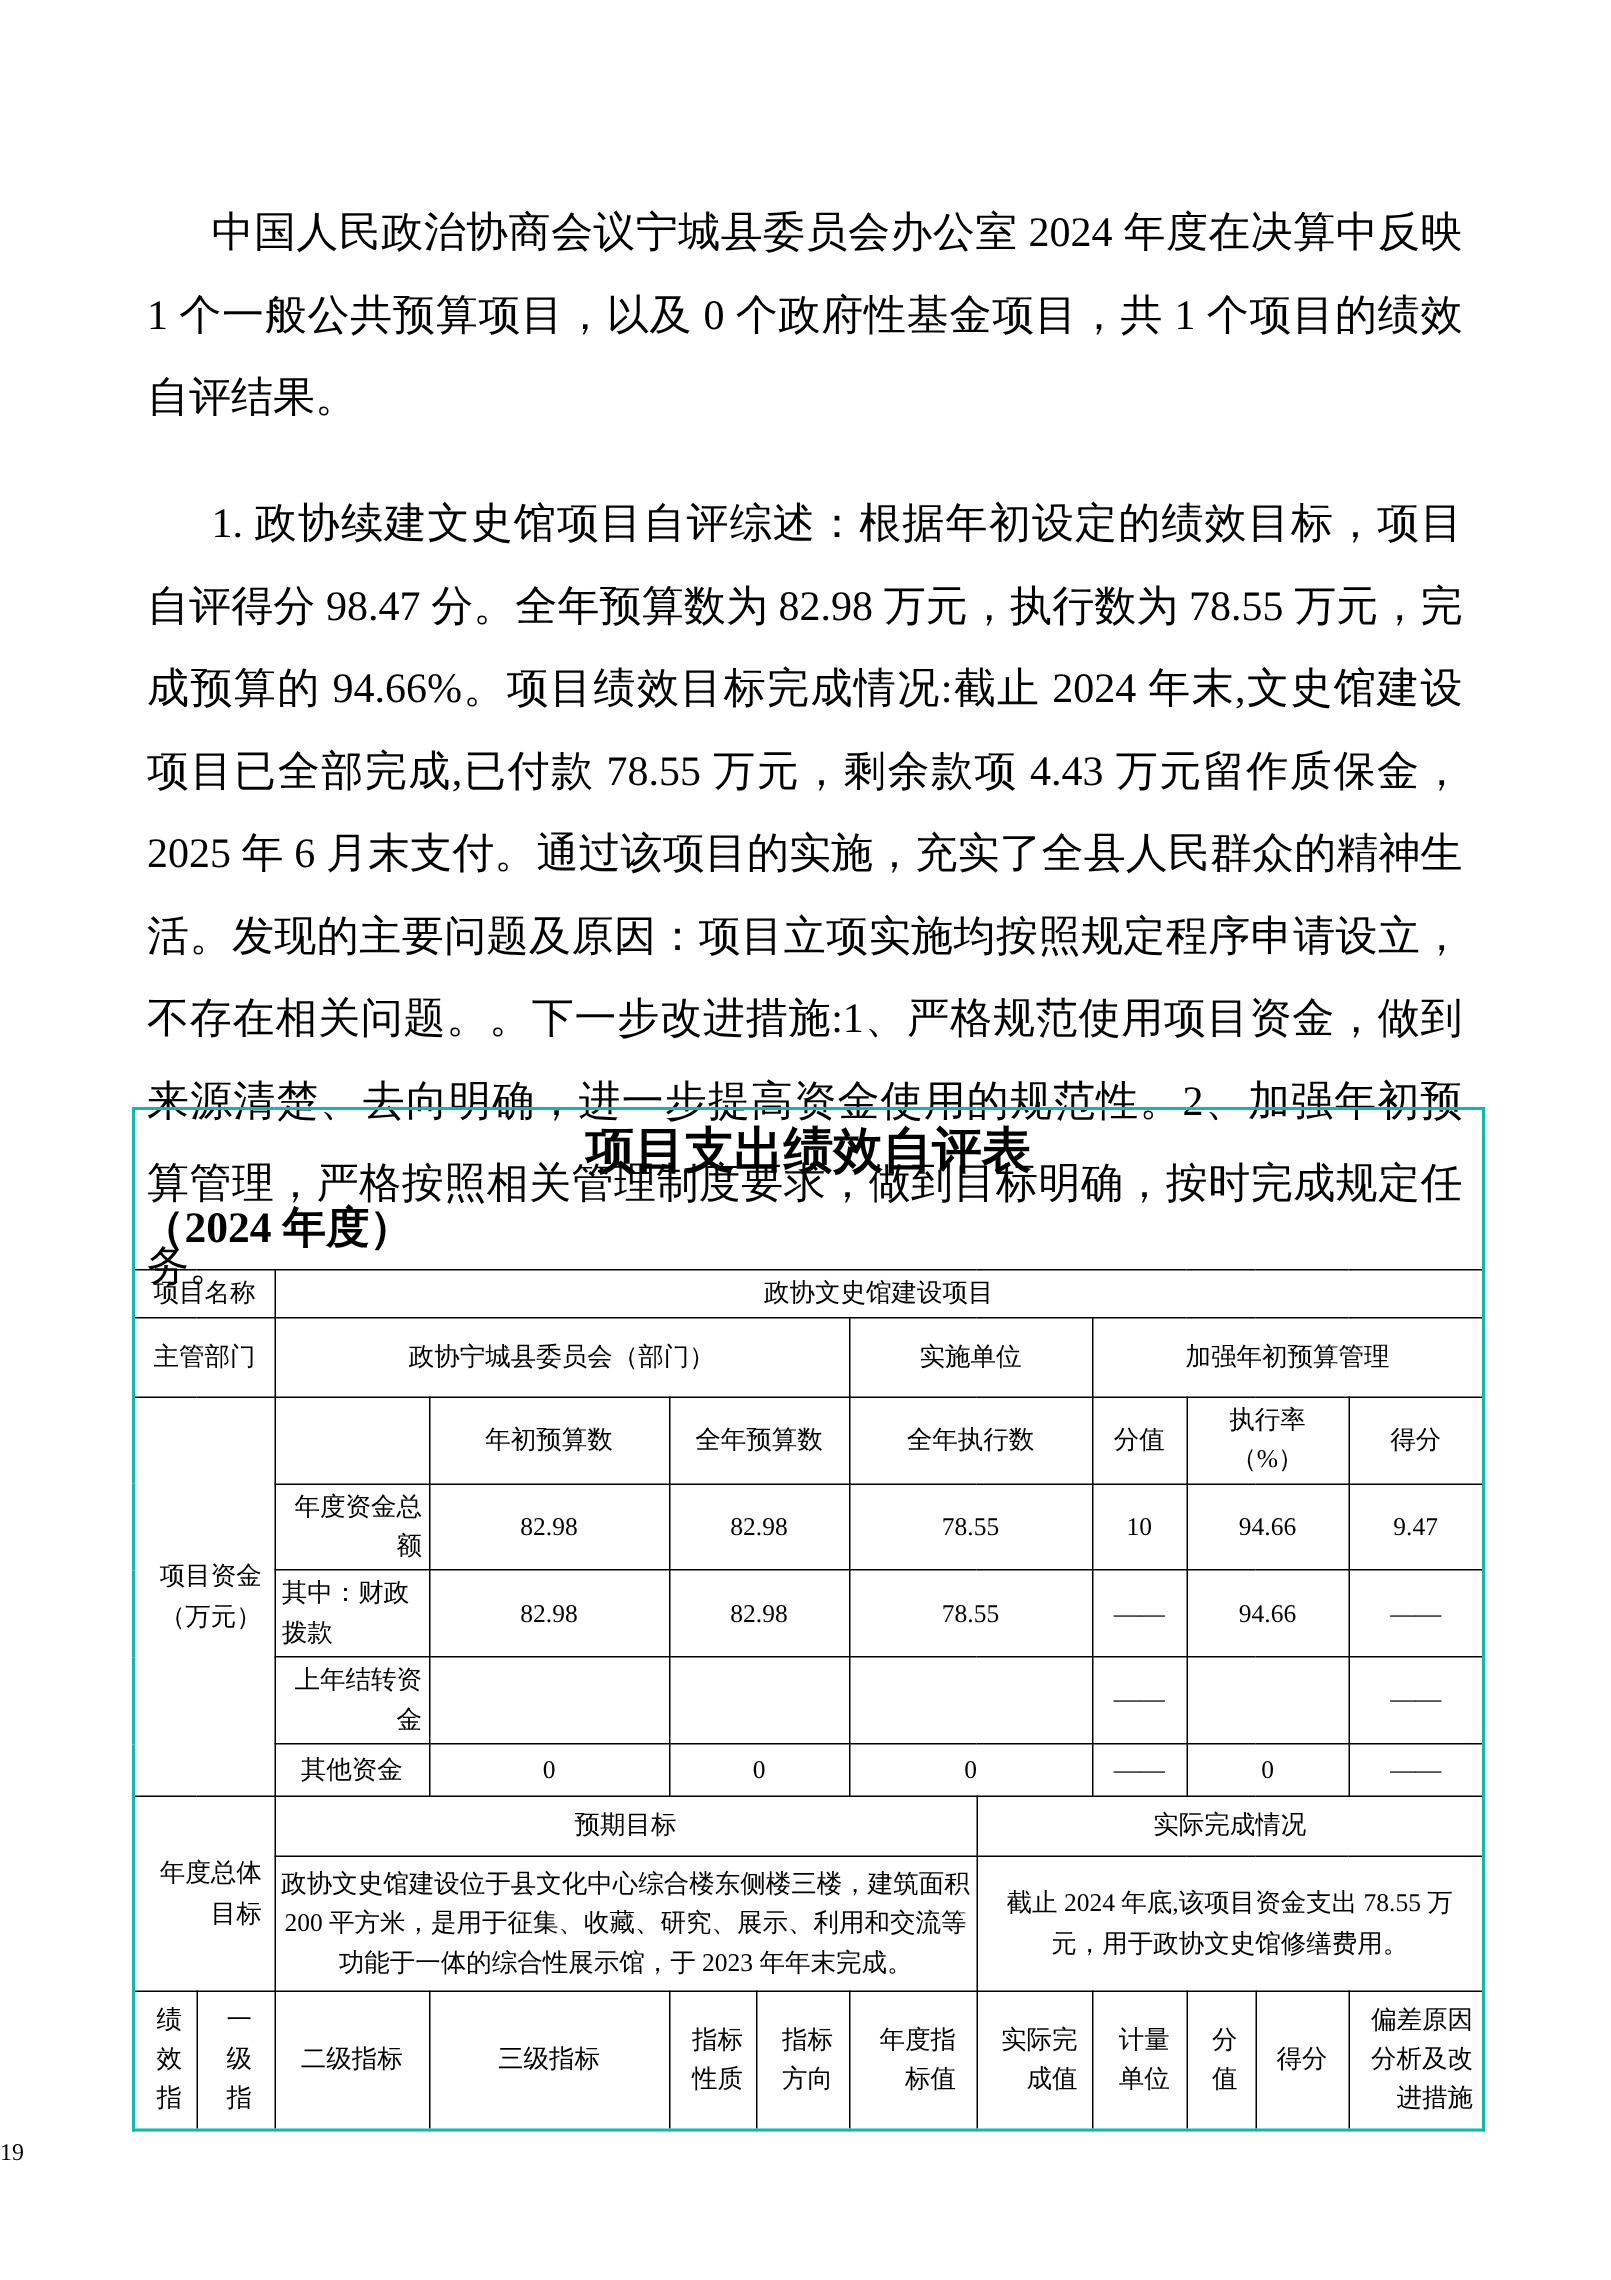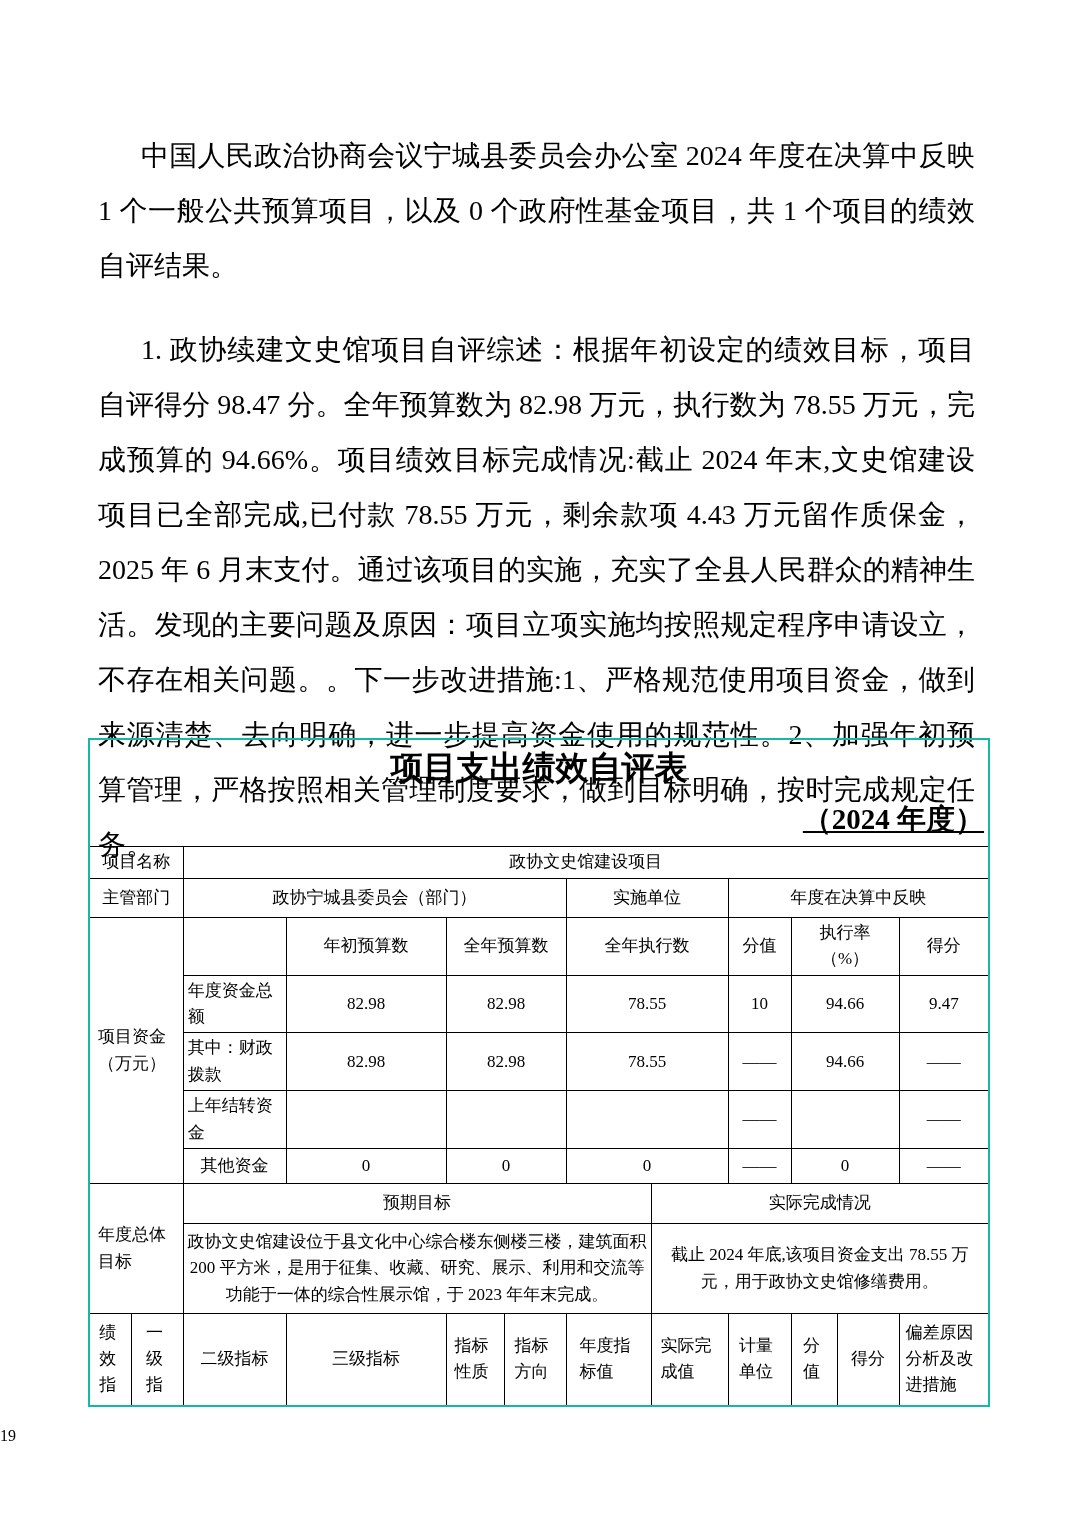--- a/index.html
+++ b/index.html
@@ -36,40 +36,40 @@
   table.selfeval td {
     border: 1px solid #000;
     padding: 2px 4px;
     vertical-align: middle;
     text-align: center;
     line-height: 1.55;
     overflow: hidden;
   }
   .title-cell { padding: 4px 0 2px 0; }
   .title-main  { font-size: 33px; font-weight: bold; line-height: 52px; text-align: center; }
-  .title-sub   { font-size: 29px; font-weight: bold; line-height: 50px; text-align: right; text-decoration: underline; }
+  .title-sub   { font-size: 29px; font-weight: bold; line-height: 50px; text-align: left; }
 
   .r1  { height: 32px; }
-  .r2  { height: 39px; margin-top: 28px; }
+  .r2  { height: 53px; margin-top: 28px; }
   .r3  { height: 36px; }
   .r4  { height: 55px; }
   .r5  { height: 57px; }
   .r6  { height: 58px; }
   .r7  { height: 35px; }
   .r8  { height: 40px; }
   .r9  { height: 90px; }
   .r10 { height: 92px; }
 
   td.val-left  { text-align: left; padding-left: 9px; }
   td.num-left  { text-align: left; padding-left: 9px; }
   td.lbl-left  { text-align: left; padding-left: 8px; }
   td.align-right { text-align: right; padding-right: 3px; }
 
   
-  .wb  { display: inline-block; word-break: break-all; vertical-align: middle; text-align: left; font-family: Liberation Serif, serif; }
+  .wb  { display: inline-block; word-break: break-all; vertical-align: middle; text-align: right; font-family: Liberation Serif, serif; }
   .wb-left { display: inline-block; word-break: break-all; vertical-align: middle; text-align: left; }
   .w1 { max-width: 1.3em; }
   .w2 { max-width: 2.4em; }
   .w3 { max-width: 3.4em; }
   .w4 { max-width: 4.5em; }
   .w5 { max-width: 5.5em; }
 
   td.goal-expected {
     text-align: justify;
     text-align-last: center;
@@ -126,21 +126,21 @@
 
     <tr class="r1">
       <td colspan="2">项目名称</td>
       <td colspan="10" class="val-left">政协文史馆建设项目</td>
     </tr>
 
     <tr class="r2">
       <td colspan="2">主管部门</td>
       <td colspan="4" class="val-left">政协宁城县委员会（部门）</td>
       <td colspan="2" class="align-right">实施单位</td>
-      <td colspan="4" class="val-left">年度在决算中反映</td>
+      <td colspan="4" class="val-left">加强年初预算管理</td>
     </tr>
 
     <tr class="r3">
       <td colspan="2" rowspan="5">
         <span class="wb w4">项目资金（万元）</span>
       </td>
       <td></td>
       <td>年初预算数</td>
       <td colspan="2">全年预算数</td>
       <td colspan="2">全年执行数</td>

